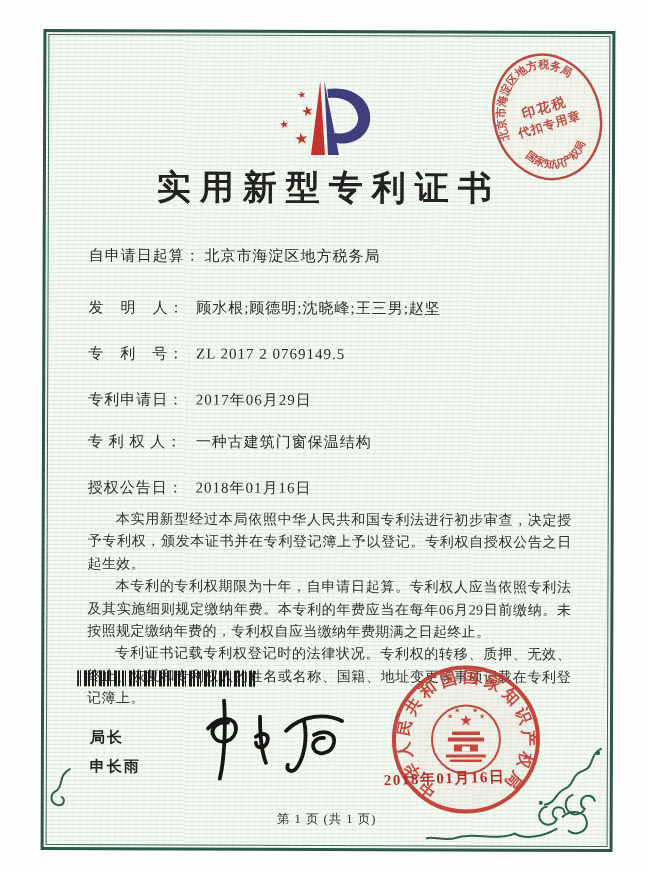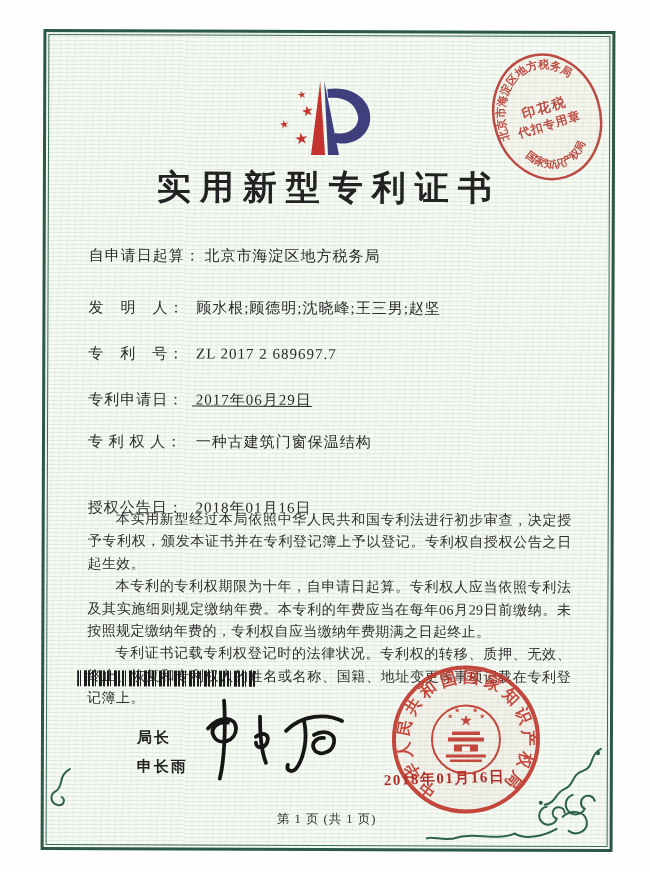--- a/index.html
+++ b/index.html
@@ -18,32 +18,32 @@
   .frame-inner{position:absolute;inset:2px;border:1px solid #3c6b58;pointer-events:none;}
   .cert-no{position:absolute;left:32px;top:40px;font-size:14px;letter-spacing:2px;color:#353535;}
   .logo{position:absolute;left:208px;top:44px;width:148px;height:88px;}
   .tax-seal{position:absolute;left:440px;top:12px;width:122px;height:142px;transform:rotate(-17deg);opacity:.88;}
   .title{position:absolute;left:0;top:132px;width:100%;text-align:center;
     font-size:34px;font-weight:bold;letter-spacing:9px;color:#222;}
   .fields{position:absolute;left:43px;top:214px;width:490px;}
   .field-row{position:absolute;left:0;font-size:15px;white-space:nowrap;}
   .field-row .lbl{display:inline-block;min-width:104px;letter-spacing:1px;}
   .field-row .val{letter-spacing:1px;}
-  .r0{top:0px;} .r1{top:52px;} .r2{top:98px;} .r3{top:144px;text-decoration:underline;} .r4{top:186px;} .r5{top:252px;}
+  .r0{top:0px;} .r1{top:52px;} .r2{top:98px;} .r3{top:144px;} .r4{top:186px;} .r5{top:232px;}
   .paras{position:absolute;left:43px;top:476px;width:484px;font-size:14px;line-height:22.4px;
     text-align:justify;color:#303030;letter-spacing:.4px;}
   .paras p{margin:0;text-indent:2em;}
   .barcode{position:absolute;left:33px;top:638px;width:178px;height:16px;
     background-image:repeating-linear-gradient(90deg,
       #1c1c1c 0 2px, transparent 2px 3px,
       #1c1c1c 3px 4px, transparent 4px 7px,
       #1c1c1c 7px 10px, transparent 10px 11px,
       #1c1c1c 11px 12.5px, transparent 12.5px 15px);}
   .sig-labels{position:absolute;left:46px;top:690px;font-family:"Liberation Sans","DejaVu Sans",sans-serif;
-    font-size:15px;font-weight:600;color:#222;line-height:29px;letter-spacing:2px;margin-left:47px;}
+    font-size:15px;font-weight:600;color:#222;line-height:29px;letter-spacing:2px;}
   .sig-hand{position:absolute;left:146px;top:658px;width:170px;height:100px;}
   .office-seal{position:absolute;left:346px;top:630px;width:152px;height:152px;opacity:.92;}
   .seal-date{position:absolute;left:340px;top:735px;width:170px;font-size:15px;font-weight:bold;
     color:#b02f28;letter-spacing:1.5px;transform:rotate(-2deg);z-index:5;white-space:nowrap;}
   .footer{position:absolute;left:0;top:778px;width:100%;text-align:center;font-size:12.5px;
     letter-spacing:1px;color:#333;}
   .orn-br{position:absolute;right:2px;bottom:2px;width:182px;height:104px;}
   .orn-bl{position:absolute;left:2px;bottom:36px;width:28px;height:44px;}
   .orn{fill:none;stroke:#2d6150;stroke-width:2;stroke-linecap:round;}
   .sig{fill:none;stroke:#161616;stroke-width:3.8;stroke-linecap:round;stroke-linejoin:round;}
@@ -89,21 +89,21 @@
     <div class="field-row r0">
       <span class="lbl">自申请日起算：</span>
       <span class="val">北京市海淀区地方税务局</span>
     </div>
     <div class="field-row r1">
       <span class="lbl">发　明　人：</span>
       <span class="val">顾水根;顾德明;沈晓峰;王三男;赵坚</span>
     </div>
     <div class="field-row r2">
       <span class="lbl">专　利　号：</span>
-      <span class="val">ZL 2017 2 689697.7</span>
+      <span class="val">ZL 2017 2 0769149.5</span>
     </div>
     <div class="field-row r3">
       <span class="lbl">专利申请日：</span>
       <span class="val">2017年06月29日</span>
     </div>
     <div class="field-row r4">
       <span class="lbl">专 利 权 人：</span>
       <span class="val">一种古建筑门窗保温结构</span>
     </div>
     <div class="field-row r5">

